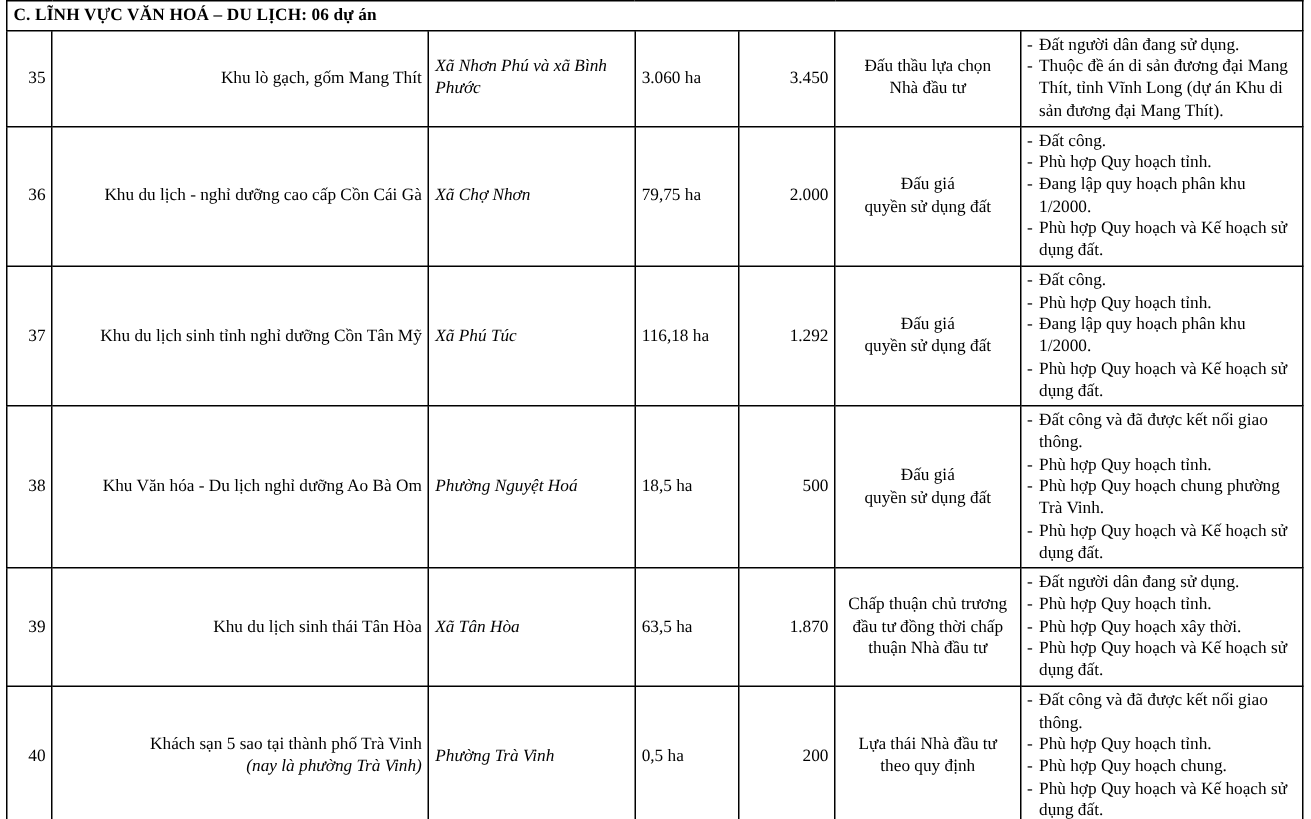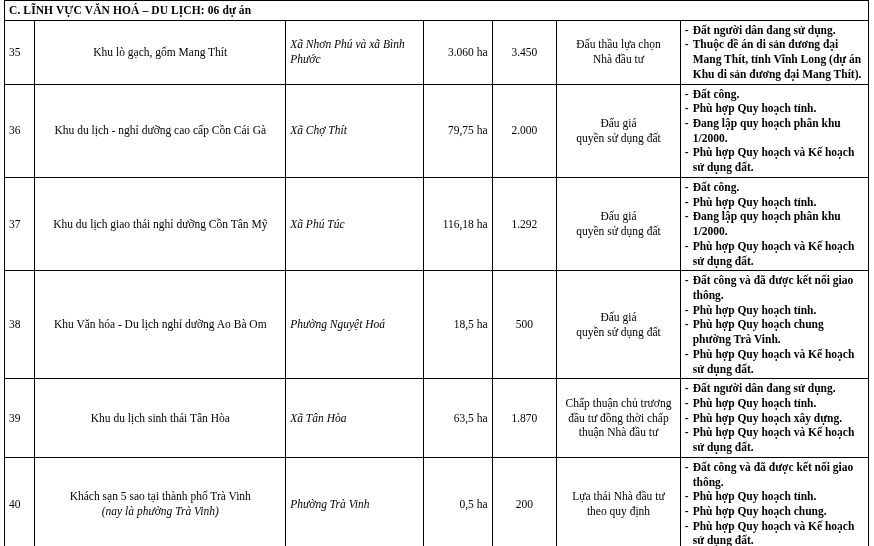--- a/index.html
+++ b/index.html
@@ -35,27 +35,27 @@
   }
   .section-row td {
     border: 1px solid #000000;
     border-left: 1px solid #000000;
     font-weight: bold;
     font-size: 12px;
     padding: 3px 6px 3px 6px;
     text-align: left;
     letter-spacing: 0.1px;
   }
-  .c-no      { width: 30px;  text-align: left; }
-  .c-name    { width: 248px; text-align: center; padding-left: 8px; }
+  .c-no      { width: 30px;  text-align: right; }
+  .c-name    { width: 248px; text-align: right; padding-left: 8px; }
   .c-loc     { width: 136px; text-align: left; font-style: italic; }
-  .c-area    { width: 68px;  text-align: right; }
-  .c-cost    { width: 64px;  text-align: center; }
+  .c-area    { width: 68px;  text-align: left; }
+  .c-cost    { width: 64px;  text-align: right; }
   .c-form    { width: 122px; text-align: center; }
-  .c-note    { width: 186px; text-align: left; vertical-align: top; padding-top: 4px; font-weight: bold; }
+  .c-note    { width: 186px; text-align: left; vertical-align: top; padding-top: 4px; }
 
   .note-list {
     margin: 0;
     padding: 0;
     list-style: none;
   }
   .note-list li {
     text-indent: 0;
     padding-left: 8px;
     position: relative;
@@ -107,41 +107,41 @@
             <li>Thuộc đề án di sản đương đại Mang Thít, tỉnh Vĩnh Long (dự án Khu di sản đương đại Mang Thít).</li>
           </ul>
         </td>
       </tr>
 
       <tr>
         <td class="c-no">36</td>
         <td class="c-name">
           <span>Khu du lịch - nghỉ dưỡng cao cấp Cồn Cái Gà</span>
         </td>
-        <td class="c-loc">Xã Chợ Thít</td>
+        <td class="c-loc">Xã Chợ Nhơn</td>
         <td class="c-area">79,75 ha</td>
         <td class="c-cost">2.000</td>
         <td class="c-form">
           <span class="form-line">Đấu giá</span>
           <span class="form-line">quyền sử dụng đất</span>
         </td>
         <td class="c-note">
           <ul class="note-list">
             <li>Đất công.</li>
             <li>Phù hợp Quy hoạch tỉnh.</li>
             <li>Đang lập quy hoạch phân khu 1/2000.</li>
             <li>Phù hợp Quy hoạch và Kế hoạch sử dụng đất.</li>
           </ul>
         </td>
       </tr>
 
       <tr>
         <td class="c-no">37</td>
         <td class="c-name">
-          <span>Khu du lịch giao thái nghỉ dưỡng Cồn Tân Mỹ</span>
+          <span>Khu du lịch sinh tỉnh nghỉ dưỡng Cồn Tân Mỹ</span>
         </td>
         <td class="c-loc">Xã Phú Túc</td>
         <td class="c-area">116,18 ha</td>
         <td class="c-cost">1.292</td>
         <td class="c-form">
           <span class="form-line">Đấu giá</span>
           <span class="form-line">quyền sử dụng đất</span>
         </td>
         <td class="c-note">
           <ul class="note-list">
@@ -185,21 +185,21 @@
         <td class="c-cost">1.870</td>
         <td class="c-form">
           <span class="form-line">Chấp thuận chủ trương</span>
           <span class="form-line">đầu tư đồng thời chấp</span>
           <span class="form-line">thuận Nhà đầu tư</span>
         </td>
         <td class="c-note">
           <ul class="note-list">
             <li>Đất người dân đang sử dụng.</li>
             <li>Phù hợp Quy hoạch tỉnh.</li>
-            <li>Phù hợp Quy hoạch xây dựng.</li>
+            <li>Phù hợp Quy hoạch xây thời.</li>
             <li>Phù hợp Quy hoạch và Kế hoạch sử dụng đất.</li>
           </ul>
         </td>
       </tr>
 
       <tr>
         <td class="c-no">40</td>
         <td class="c-name">
           <span>Khách sạn 5 sao tại thành phố Trà Vinh</span>
           <span class="name-sub">(nay là phường Trà Vinh)</span>

